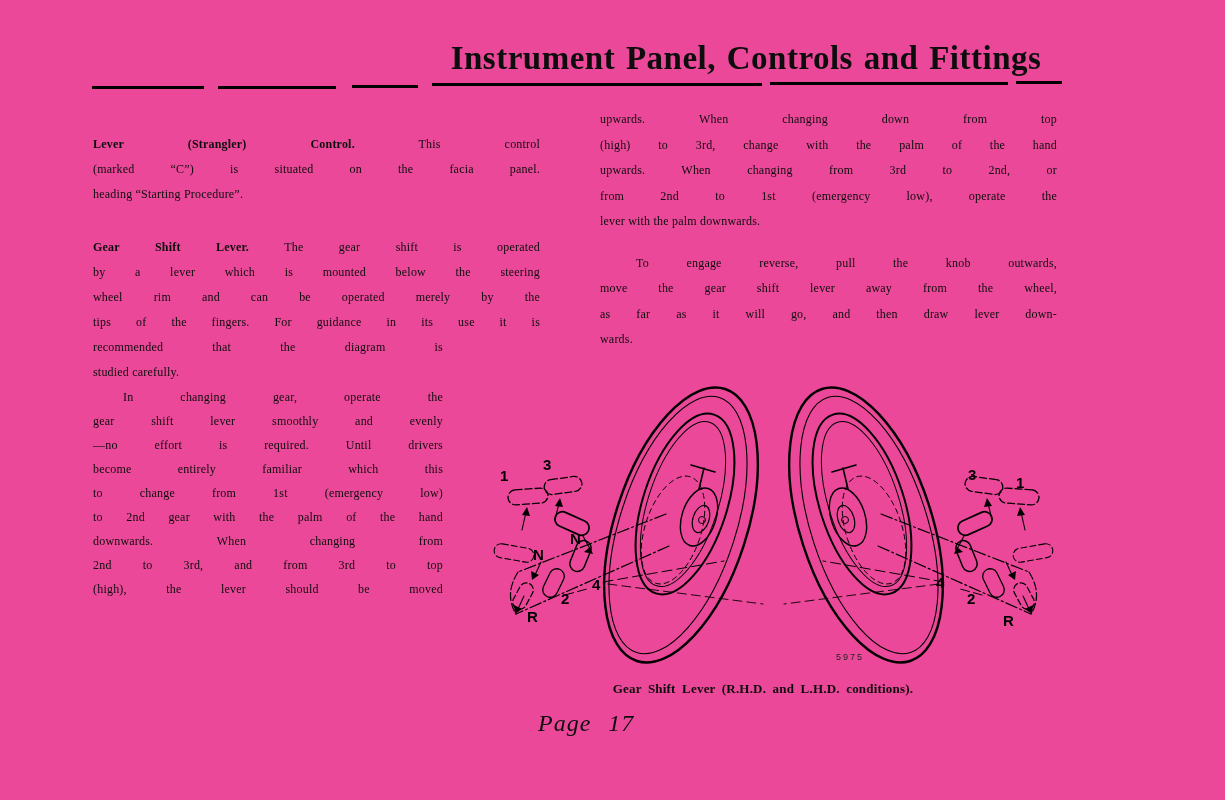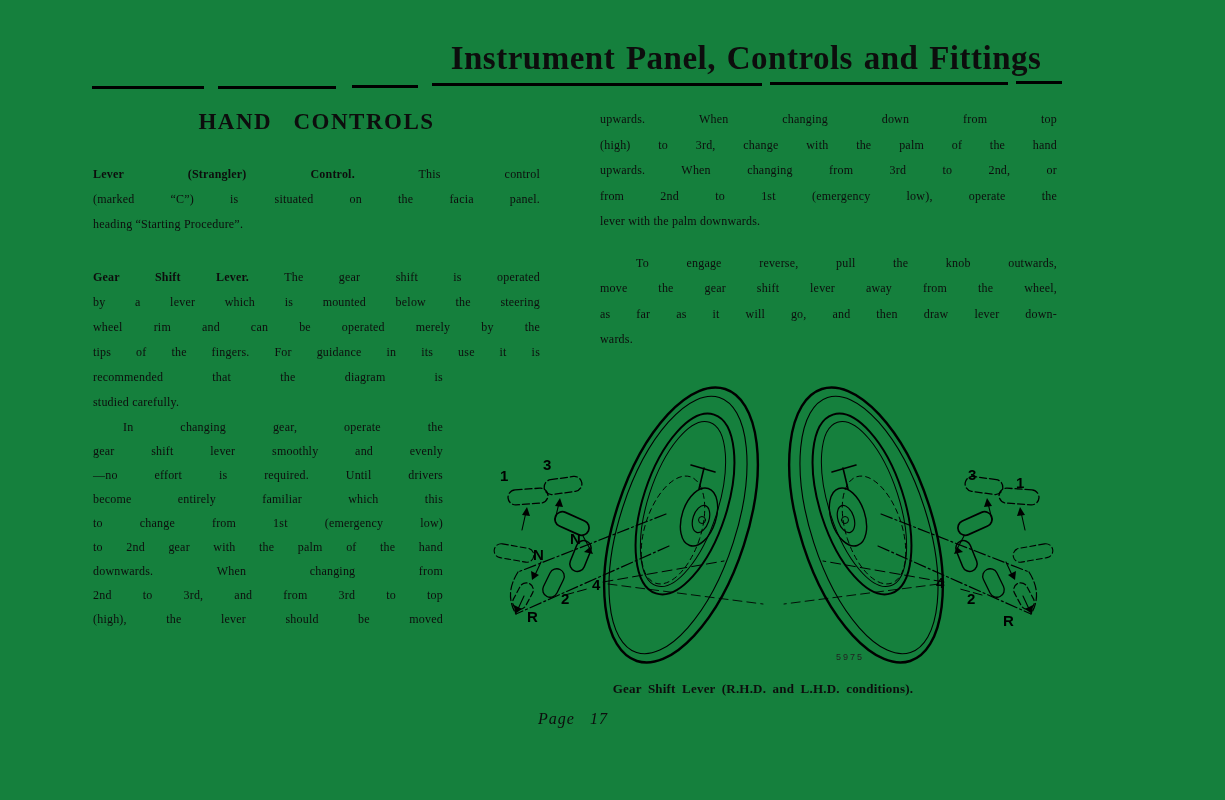--- a/index.html
+++ b/index.html
@@ -1,21 +1,21 @@
 <!DOCTYPE html>
 <html><head>
 <meta charset="utf-8">
 <style>
   html,body{margin:0;padding:0;}
   body{
     width:1225px;height:800px;background:#ffffff;position:relative;
     font-family:"Liberation Serif",serif;color:#0d0d0d;overflow:hidden;
     -webkit-font-smoothing:antialiased;
   }
-  .page{position:absolute;inset:0;background:#15803d;text-decoration:underline;}
+  .page{position:absolute;inset:0;background:#ec4899;text-decoration:underline;}
 
   
   .title{
     position:absolute;top:40px;left:428px;width:636px;margin:0;
     font-size:33px;font-weight:bold;letter-spacing:.5px;word-spacing:2px;
     text-align:center;white-space:nowrap;line-height:36px;
   }
   .rule{position:absolute;background:#000;}
   .r1{left:92px; top:86px;width:112px;height:3px;}
   .r2{left:218px;top:86px;width:118px;height:3px;}
@@ -52,38 +52,37 @@
   }
   .figure-svg text.fignum{
     font-family:"Liberation Sans",sans-serif;font-weight:normal;font-size:9px;letter-spacing:2px;fill:#222;
   }
   .caption{
     position:absolute;left:513px;top:681px;width:500px;text-align:center;
     font-size:13px;font-weight:bold;word-spacing:3px;letter-spacing:.2px;
   }
   .pageno{
     position:absolute;left:538px;top:710px;
-    font-size:16px;font-style:italic;word-spacing:10px;letter-spacing:1px;
+    font-size:24px;font-style:italic;word-spacing:10px;letter-spacing:1px;
   }
 </style>
 </head>
 <body>
 
 <div class="page">
 
   <h1 class="title">Instrument Panel, Controls and Fittings</h1>
   <div class="rule r1"></div>
   <div class="rule r2"></div>
   <div class="rule r3"></div>
   <div class="rule r4"></div>
   <div class="rule r5"></div>
   <div class="rule r6"></div>
 
   <div class="leftcol">
-    <h2 class="section-heading">HAND CONTROLS</h2>
 
     <div class="para m-choke">
       <div class="ln j"><b class="lead">Lever (Strangler) Control.</b> <span>This control</span></div>
       <div class="ln j">(marked “C”) is situated on the facia panel.</div>
       <div class="ln l">heading “Starting Procedure”.</div>
     </div>
 
     <div class="para m-gear">
       <div class="ln j"><b class="lead">Gear Shift Lever.</b> <span>The gear shift is operated</span></div>
       <div class="ln j">by a lever which is mounted below the steering</div>

